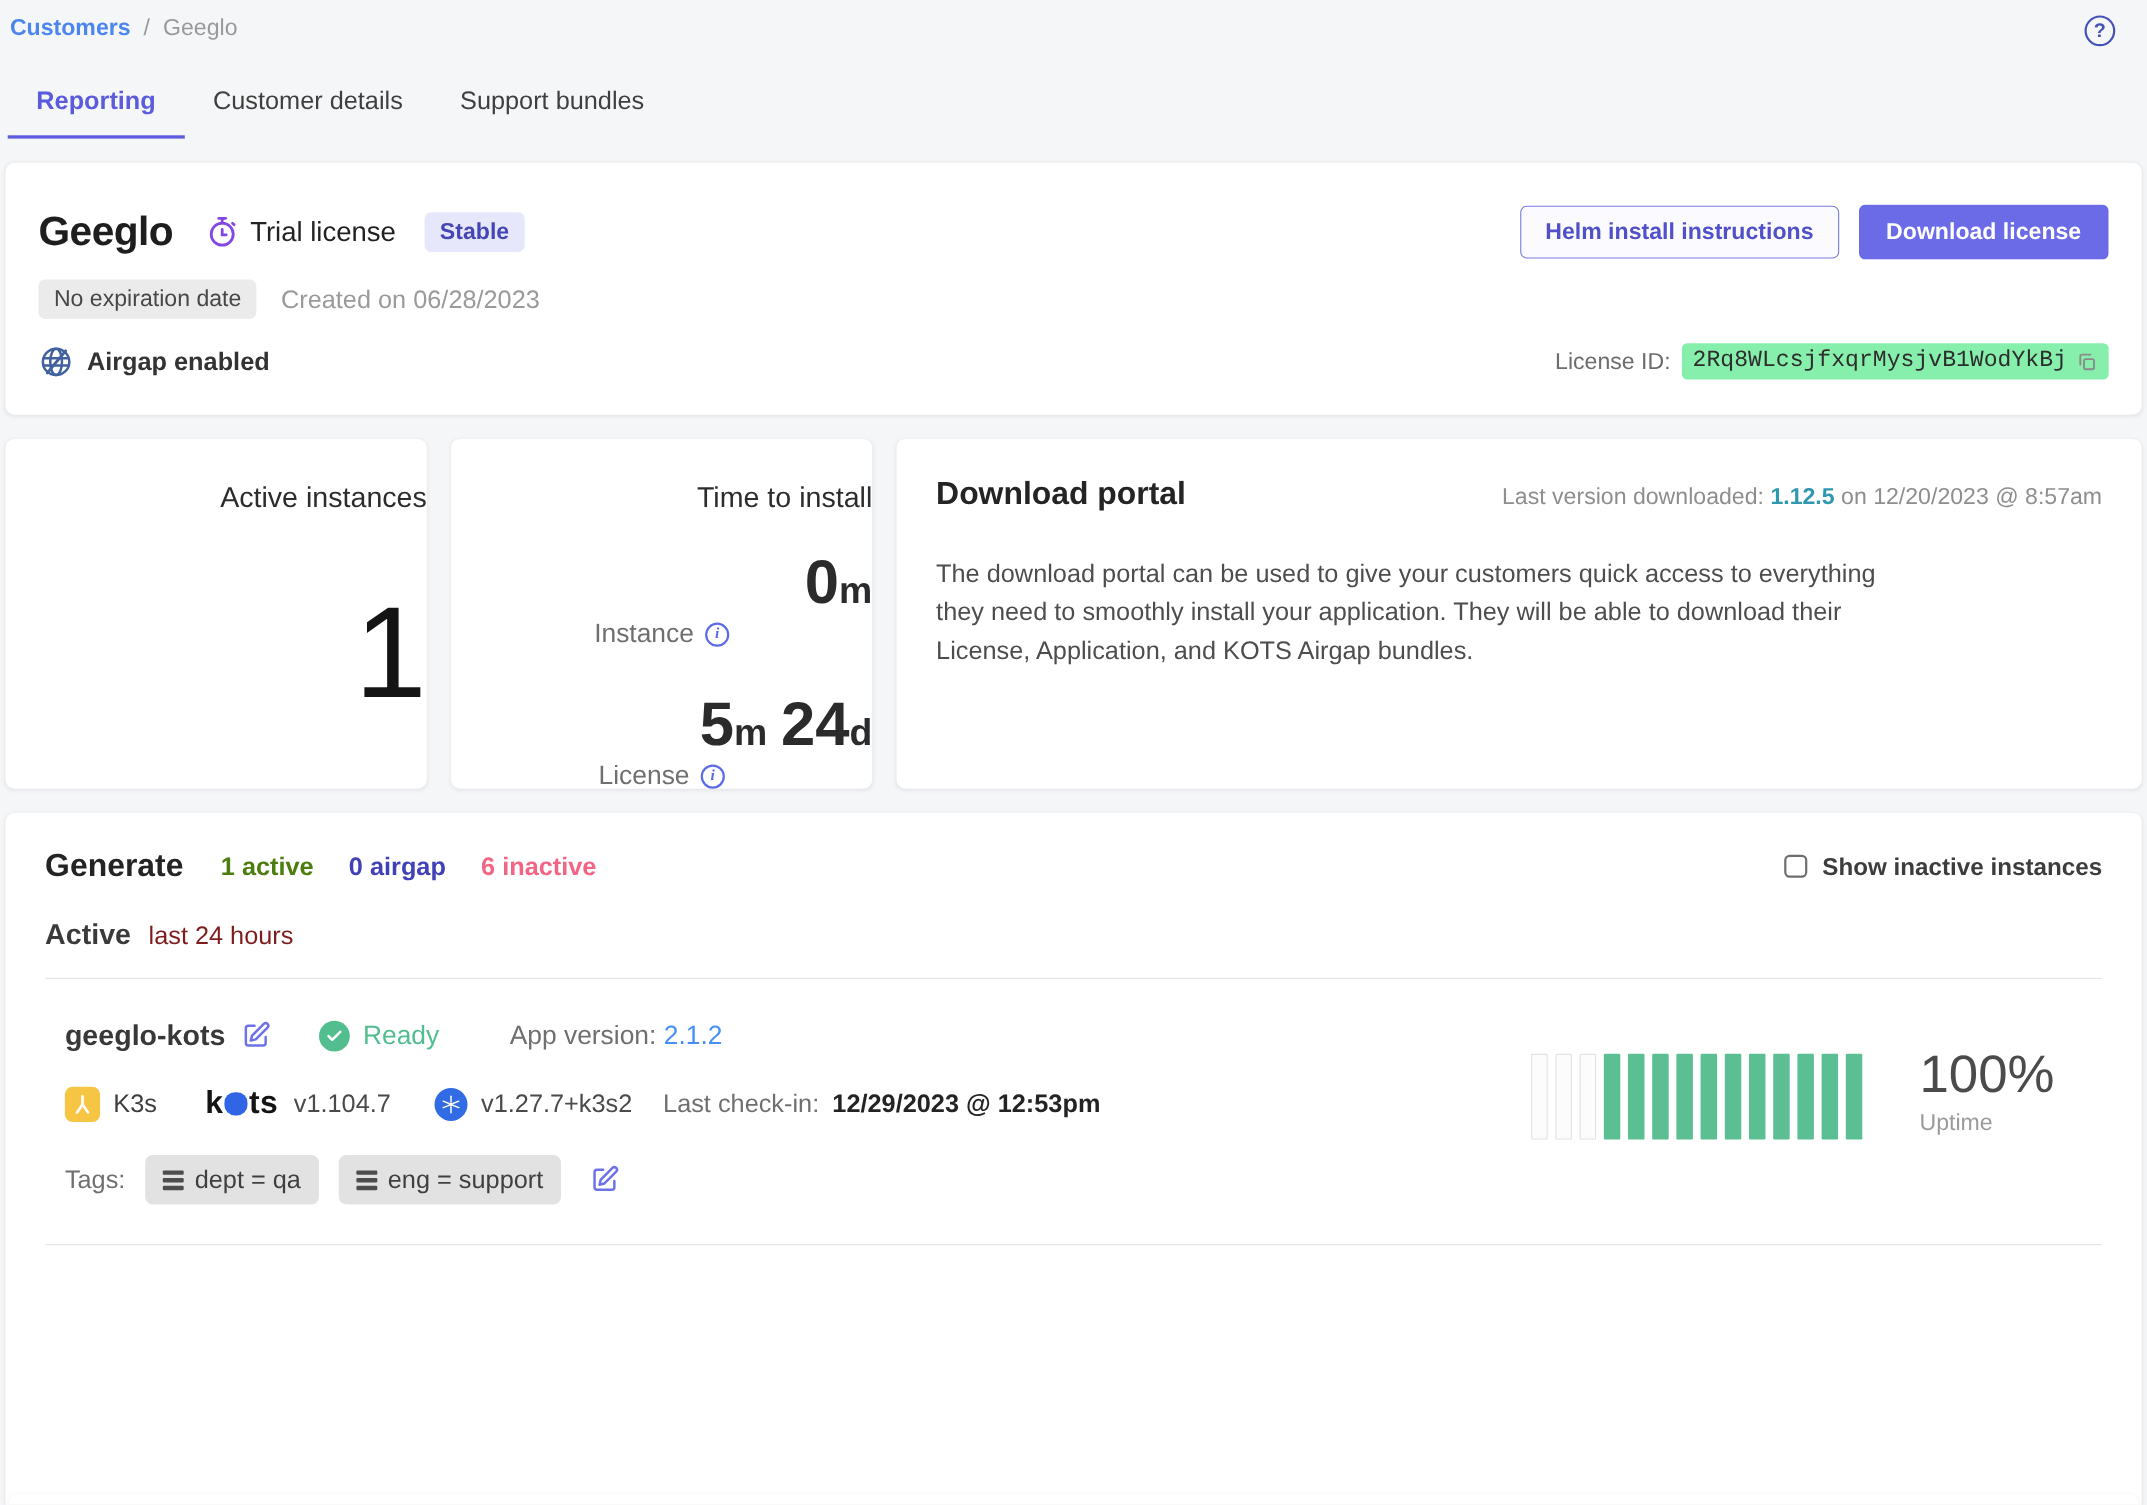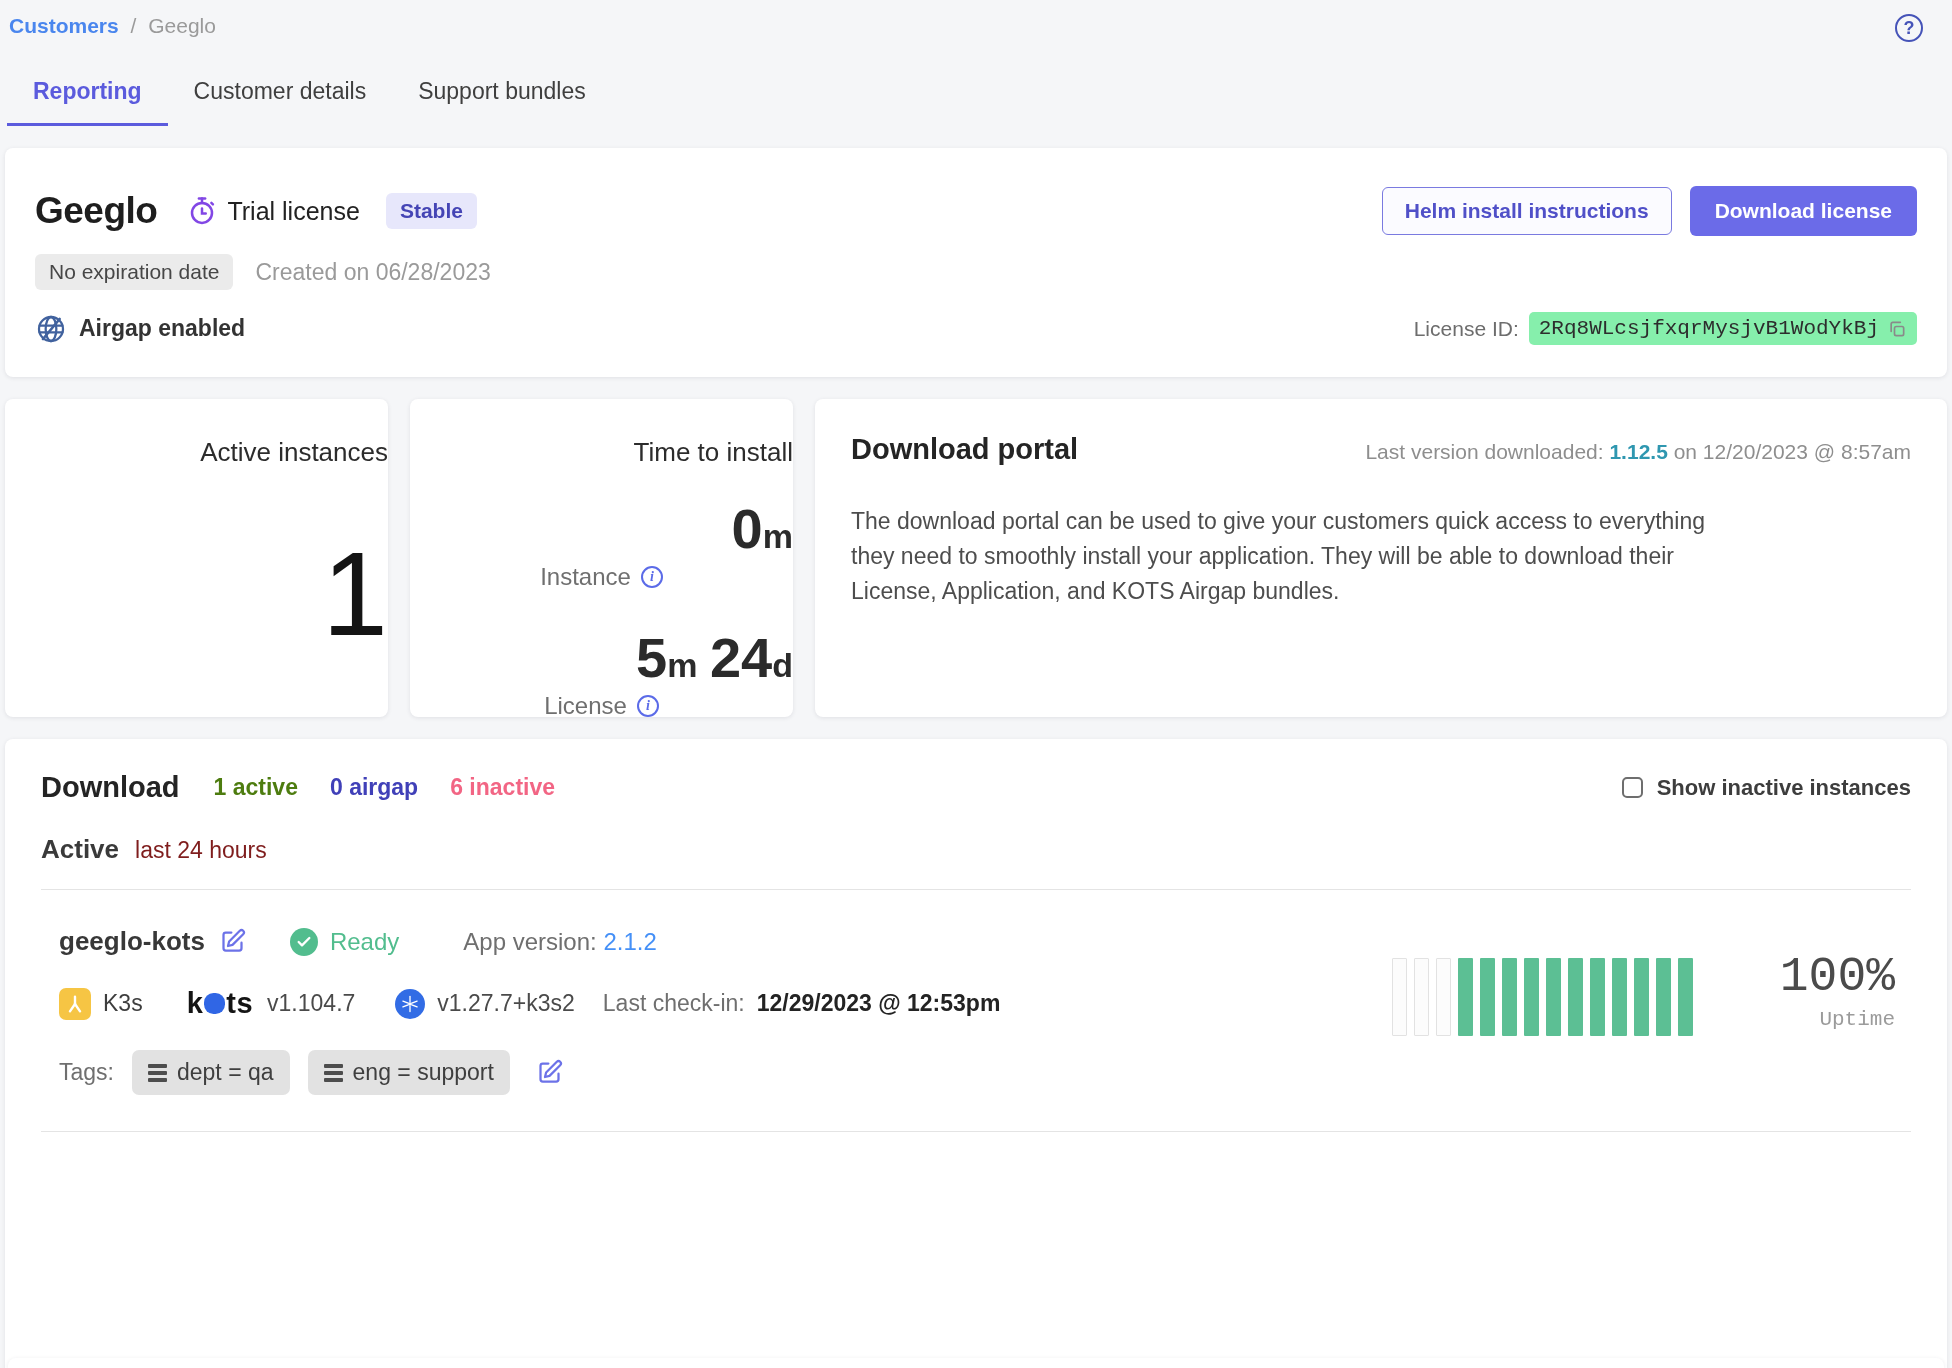--- a/index.html
+++ b/index.html
@@ -128,21 +128,21 @@
   .tag-pill { display:flex; align-items:center; background:#e2e2e2; border-radius:7px; padding:9px 16px; margin-left:18px; font-size:23px; color:#3f3f3f; }
   .tag-bars { display:inline-flex; flex-direction:column; gap:3px; margin-right:10px; }
   .tag-bars i { display:block; width:19px; height:4px; background:#4d4d4d; border-radius:1px; }
   .tags-edit { margin-left:26px; }
 
   .inst-right { display:flex; align-items:flex-start; margin-top:24px; }
   .uptime-bars { display:flex; gap:7px; height:78px; align-items:stretch; margin-top:8px; }
   .ubar { width:15px; border-radius:1px; }
   .ubar.filled { background:#5cbf94; }
   .ubar.empty { background:#fcfcfc; border:1.5px solid #e2e2e2; }
-  .uptime-stat { margin-left:52px; text-align:right; width:150px;font-family:Liberation Mono, monospace; }
+  .uptime-stat { margin-left:52px; text-align:left; width:150px; }
   .uptime-pct { font-size:48px; color:#4b4b4b; }
   .uptime-label { font-size:21px; color:#9b9b9b; margin-top:4px; }
 
   .bottom-divider { border-top:1px solid #e4e4e4; margin-top:36px; }
 
   .next-card-sliver { position:absolute; left:8px; right:8px; bottom:0; height:10px; background:#fff; border-radius:8px 8px 0 0; box-shadow:0 1px 4px rgba(40,40,60,.10); }
 </style>
 </head>
 <body>
 
@@ -246,21 +246,21 @@
           <span class="version-link">1.12.5</span>
           <span>on 12/20/2023 @ 8:57am</span>
         </div>
       </div>
       <div class="portal-desc">The download portal can be used to give your customers quick access to everything they need to smoothly install your application. They will be able to download their License, Application, and KOTS Airgap bundles.</div>
     </div>
   </div>
 
   <div class="card instances-card">
     <div class="inst-head">
-      <div class="inst-title">Download</div>
+      <div class="inst-title">Generate</div>
       <div class="inst-counts">
         <span class="count-active">1 active</span>
         <span class="count-airgap">0 airgap</span>
         <span class="count-inactive">6 inactive</span>
       </div>
       <div class="show-inactive">
         <span class="checkbox"></span>
         <span class="show-inactive-label">Show inactive instances</span>
       </div>
     </div>

